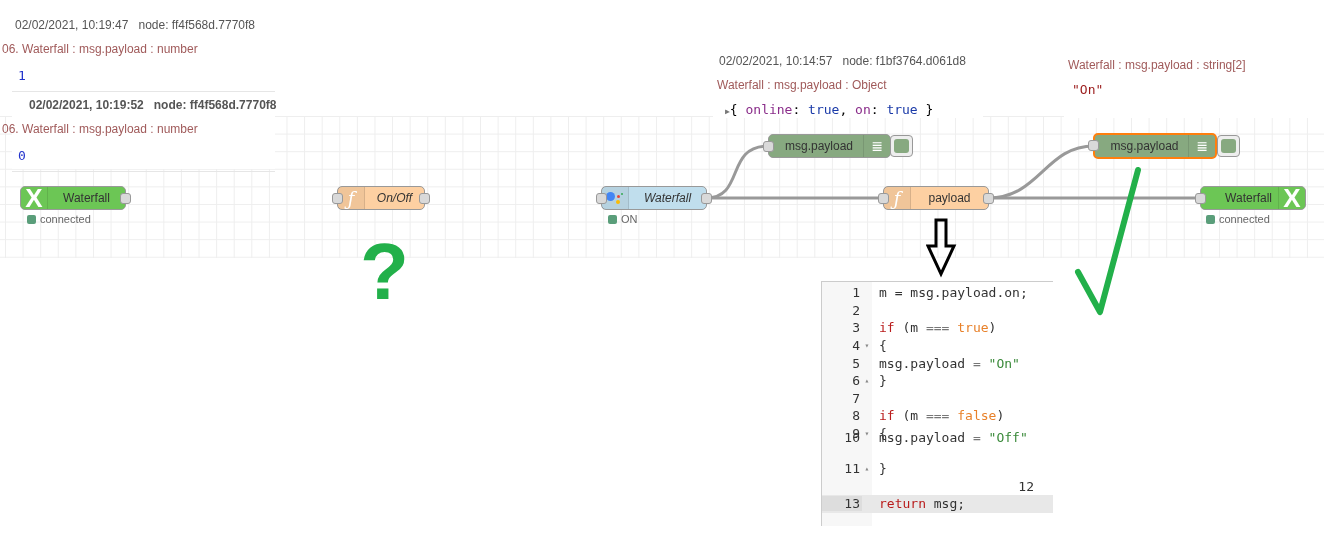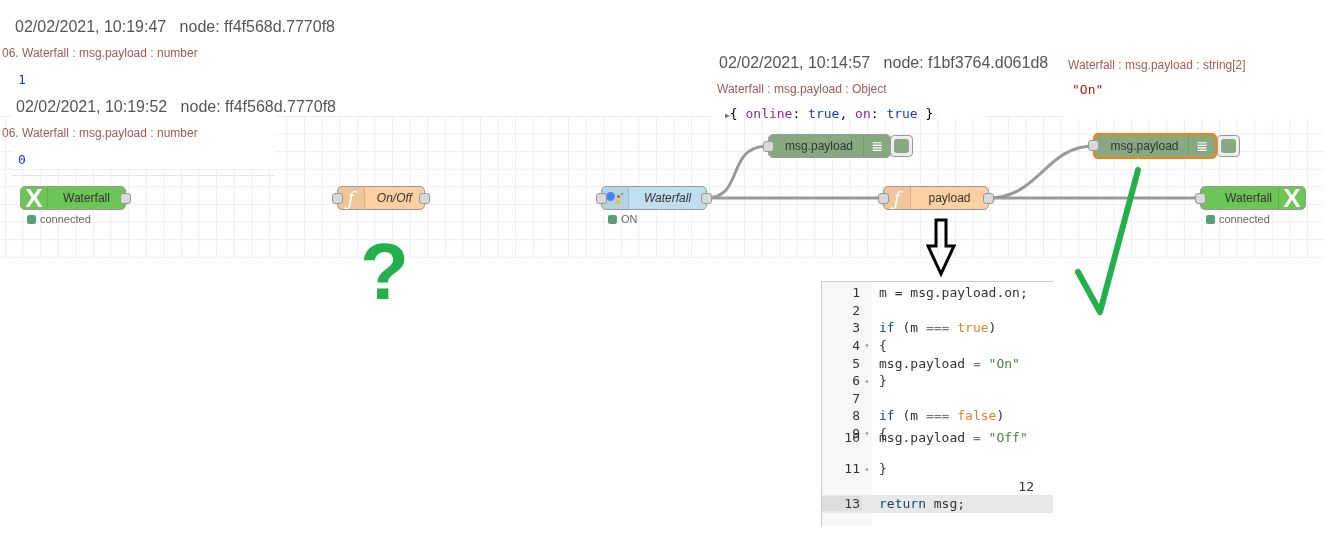--- a/index.html
+++ b/index.html
@@ -7,21 +7,21 @@
          font-family:"Liberation Sans", sans-serif; }
   .grid { position:absolute; left:0; top:116px; width:1324px; height:142px;
           background-color:#fff;
           background-image:
             linear-gradient(to right, #eee 1px, transparent 1px),
             linear-gradient(to bottom, #eee 1px, transparent 1px);
           background-size:17.6px 17.6px;
           background-position:5px 0px; }
   .wires { position:absolute; left:0; top:0; }
   .dbg { position:absolute; background:#fff; }
-  .dbg-meta { font-size:16px; color:#555; white-space:pre; }
+  .dbg-meta { font-size:12px; color:#555; white-space:pre; }
   .dbg-topic { font-size:12px; color:#a05a5a; margin-top:10px; }
   .dbg-val { font-family:"DejaVu Sans Mono", monospace; font-size:13px; margin-top:12px; margin-left:4px; }
   .num { color:#2233cc; }
   .obj-key { color:#8a2d8a; }
   .obj-val { color:#1a3aa8; }
   .str { color:#9a1a1a; }
   .dbg-sep { border-bottom:1px solid #e6e6e6; }
   .node { position:absolute; height:24px; border:1px solid #999; border-radius:5px;
           box-sizing:border-box; display:flex; align-items:center; font-size:12px; color:#333; }
   .node .ico { height:100%; display:flex; align-items:center; justify-content:center;
@@ -34,36 +34,36 @@
   .code { position:absolute; left:821px; top:281px; width:231px; height:244px; border:1px solid #ccc;
           border-right:none; border-bottom:none; background:#fff;
           font-family:"DejaVu Sans Mono", monospace; font-size:13px; }
   .gutter { position:absolute; left:0; top:0; width:50px; height:100%; background:#f7f7f7; }
   .line { position:absolute; left:0; height:17.6px; width:231px; display:flex; align-items:center; }
   .lnum { width:40px; text-align:right; color:#333; box-sizing:border-box; padding-right:2px; }
   .fold { width:10px; font-size:8px; color:#888; text-align:center; }
   .ltxt { padding-left:7px; white-space:pre; color:#333;text-align:center; }
   .line.active { background:#e8e8e8; }
   .line.active .lnum { background:#ddd; }
-  .kw { color:#0c4a6e; } .bool { color:#e8812a; } .op { color:#777; } .s { color:#3a8a3a; }
+  .kw { color:#b91c1c; } .bool { color:#e8812a; } .op { color:#777; } .s { color:#3a8a3a; }
   .annot { position:absolute; }
 </style>
 </head>
 <body>
 
 <div class="grid"></div>
 
 <div class="dbg" style="left:12px;top:12px;width:263px;height:80px;">
   <div class="dbg-meta" style="margin-left:3px;margin-top:6px;"><span>02/02/2021, 10:19:47</span>   <span>node: ff4f568d.7770f8</span></div>
   <div class="dbg-topic" style="margin-left:-10px;">06. Waterfall : msg.payload : number</div>
   <div class="dbg-val num" style="margin-left:6px;">1</div>
   <div class="dbg-sep" style="margin-top:8px;"></div>
 </div>
 <div class="dbg" style="left:12px;top:92px;width:263px;height:77px;">
-  <div class="dbg-meta" style="margin-left:4px;margin-top:6px;"><span>02/02/2021, 10:19:52</span>   <span>node: ff4f568d.7770f8</span></div>
+  <div class="dbg-meta" style="margin-left:17px;margin-top:6px;font-weight:bold;"><span>02/02/2021, 10:19:52</span>   <span>node: ff4f568d.7770f8</span></div>
   <div class="dbg-topic" style="margin-left:-10px;">06. Waterfall : msg.payload : number</div>
   <div class="dbg-val num" style="margin-left:6px;">0</div>
   <div class="dbg-sep" style="margin-top:8px;"></div>
 </div>
 <div class="dbg" style="left:713px;top:48px;width:270px;height:70px;">
   <div class="dbg-meta" style="margin-left:6px;margin-top:6px;"><span>02/02/2021, 10:14:57</span>   <span>node: f1bf3764.d061d8</span></div>
   <div class="dbg-topic" style="margin-left:4px;">Waterfall : msg.payload : Object</div>
   <div class="dbg-val" style="margin-left:12px;margin-top:10px;"><span style="font-size:8px;color:#777;">▶</span><span>{ </span><span class="obj-key">online</span><span>: </span><span class="obj-val">true</span><span>, </span><span class="obj-key">on</span><span>: </span><span class="obj-val">true</span><span> }</span></div>
 </div>
 <div class="dbg" style="left:1064px;top:48px;width:260px;height:70px;">

